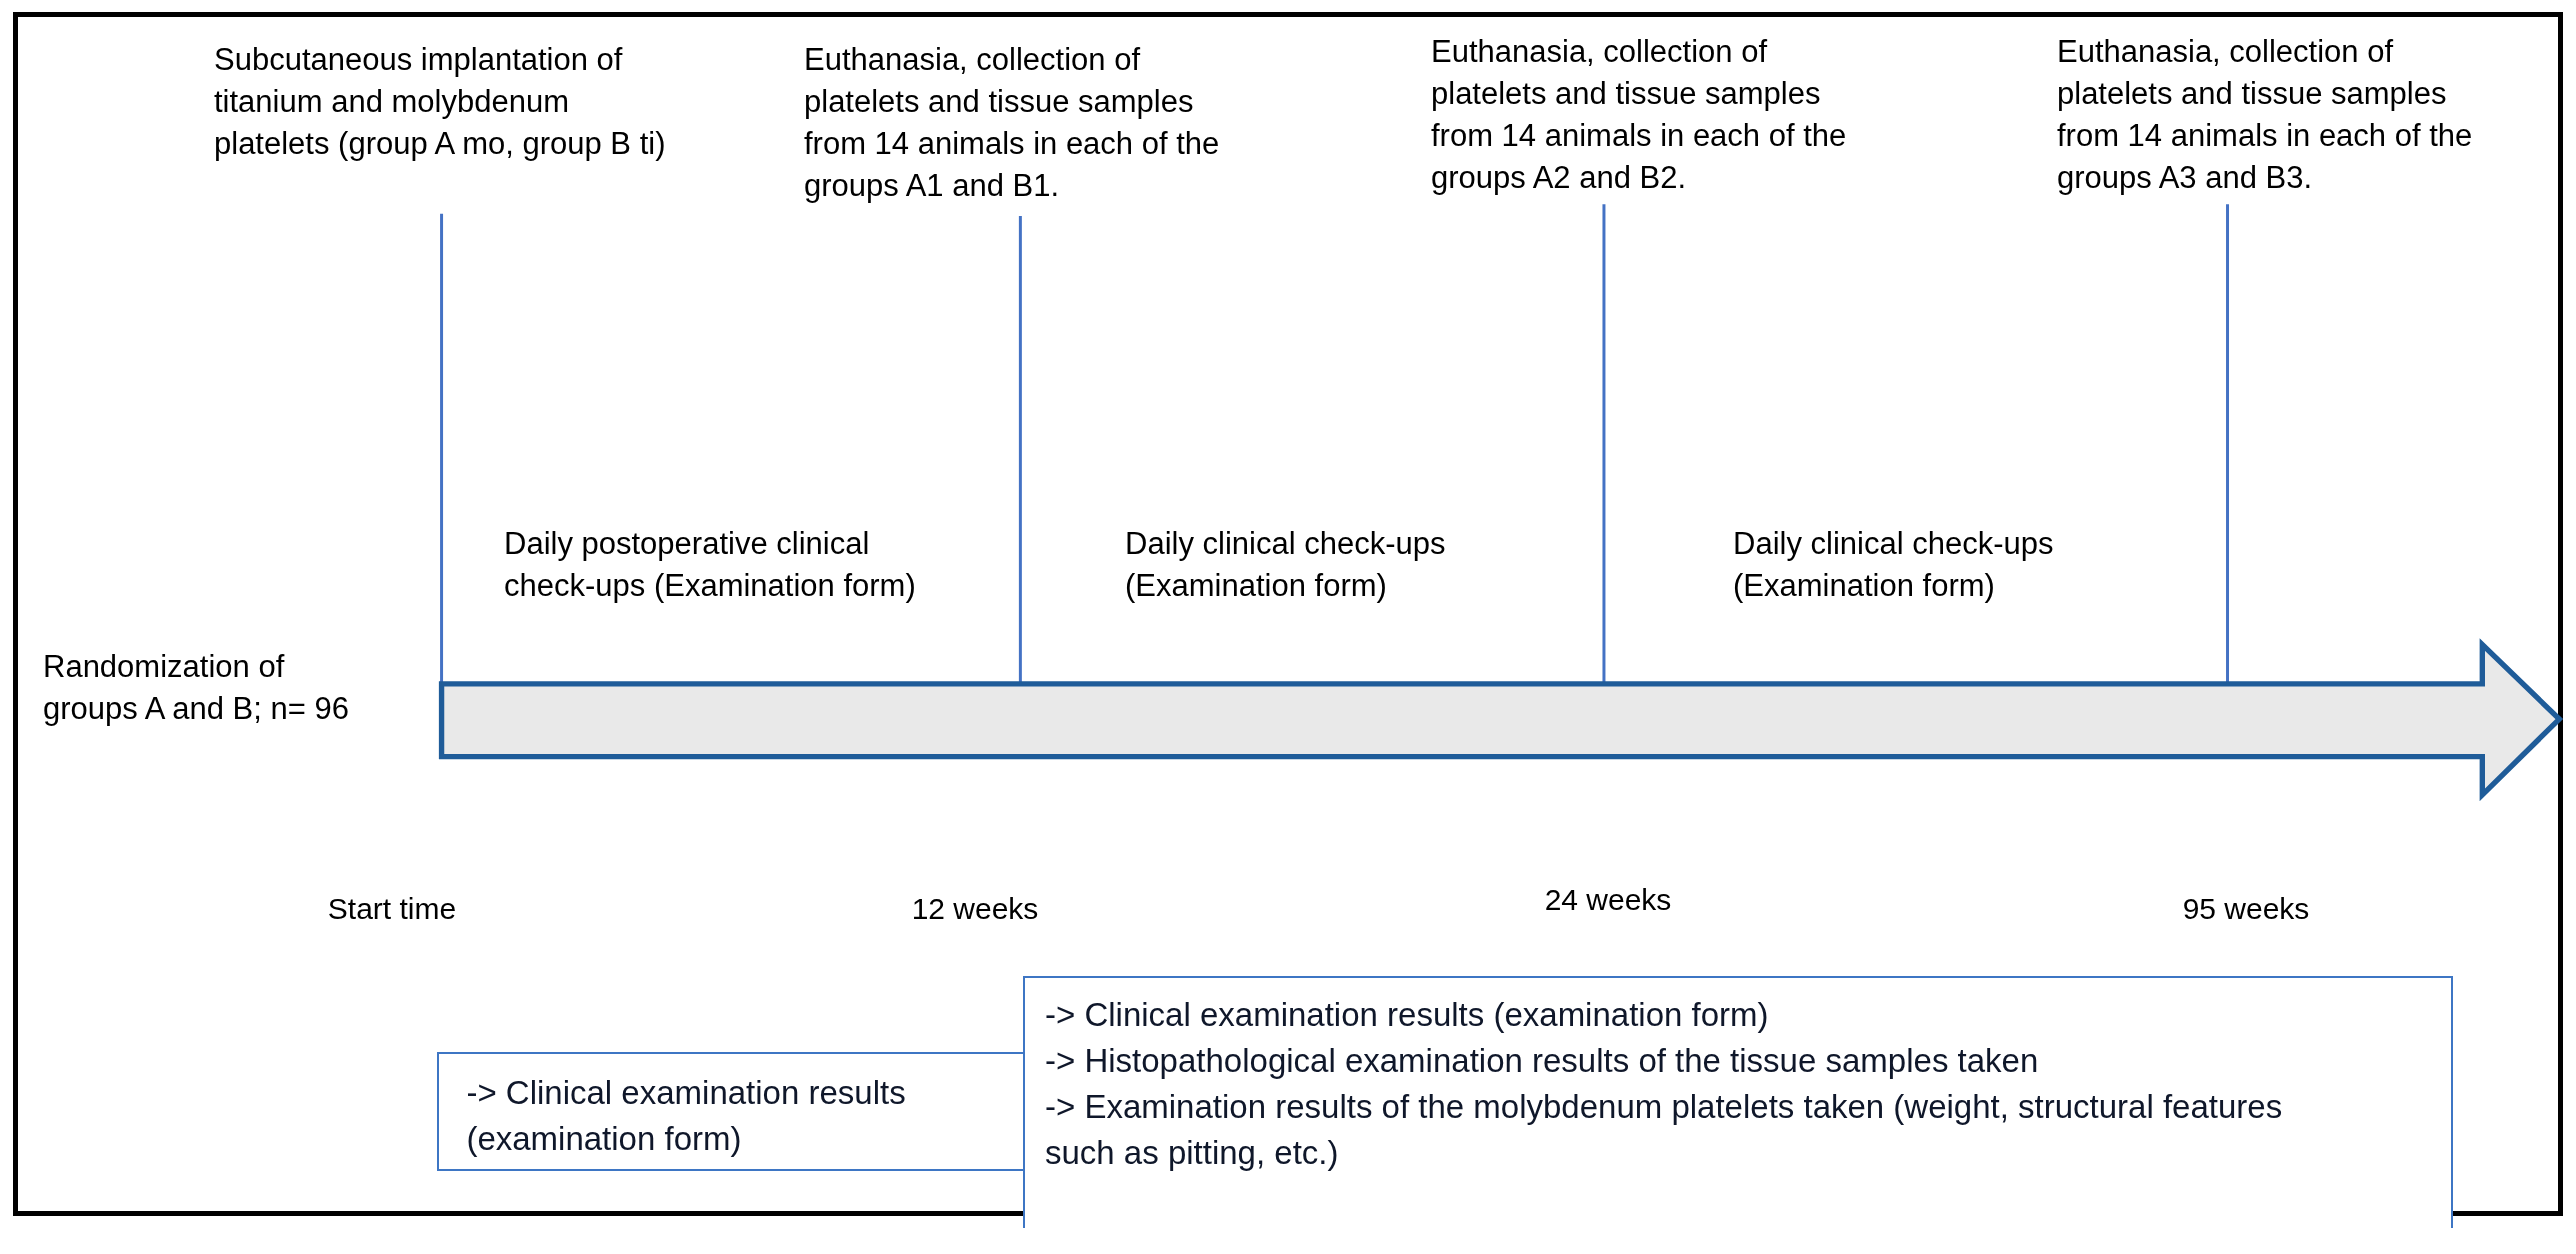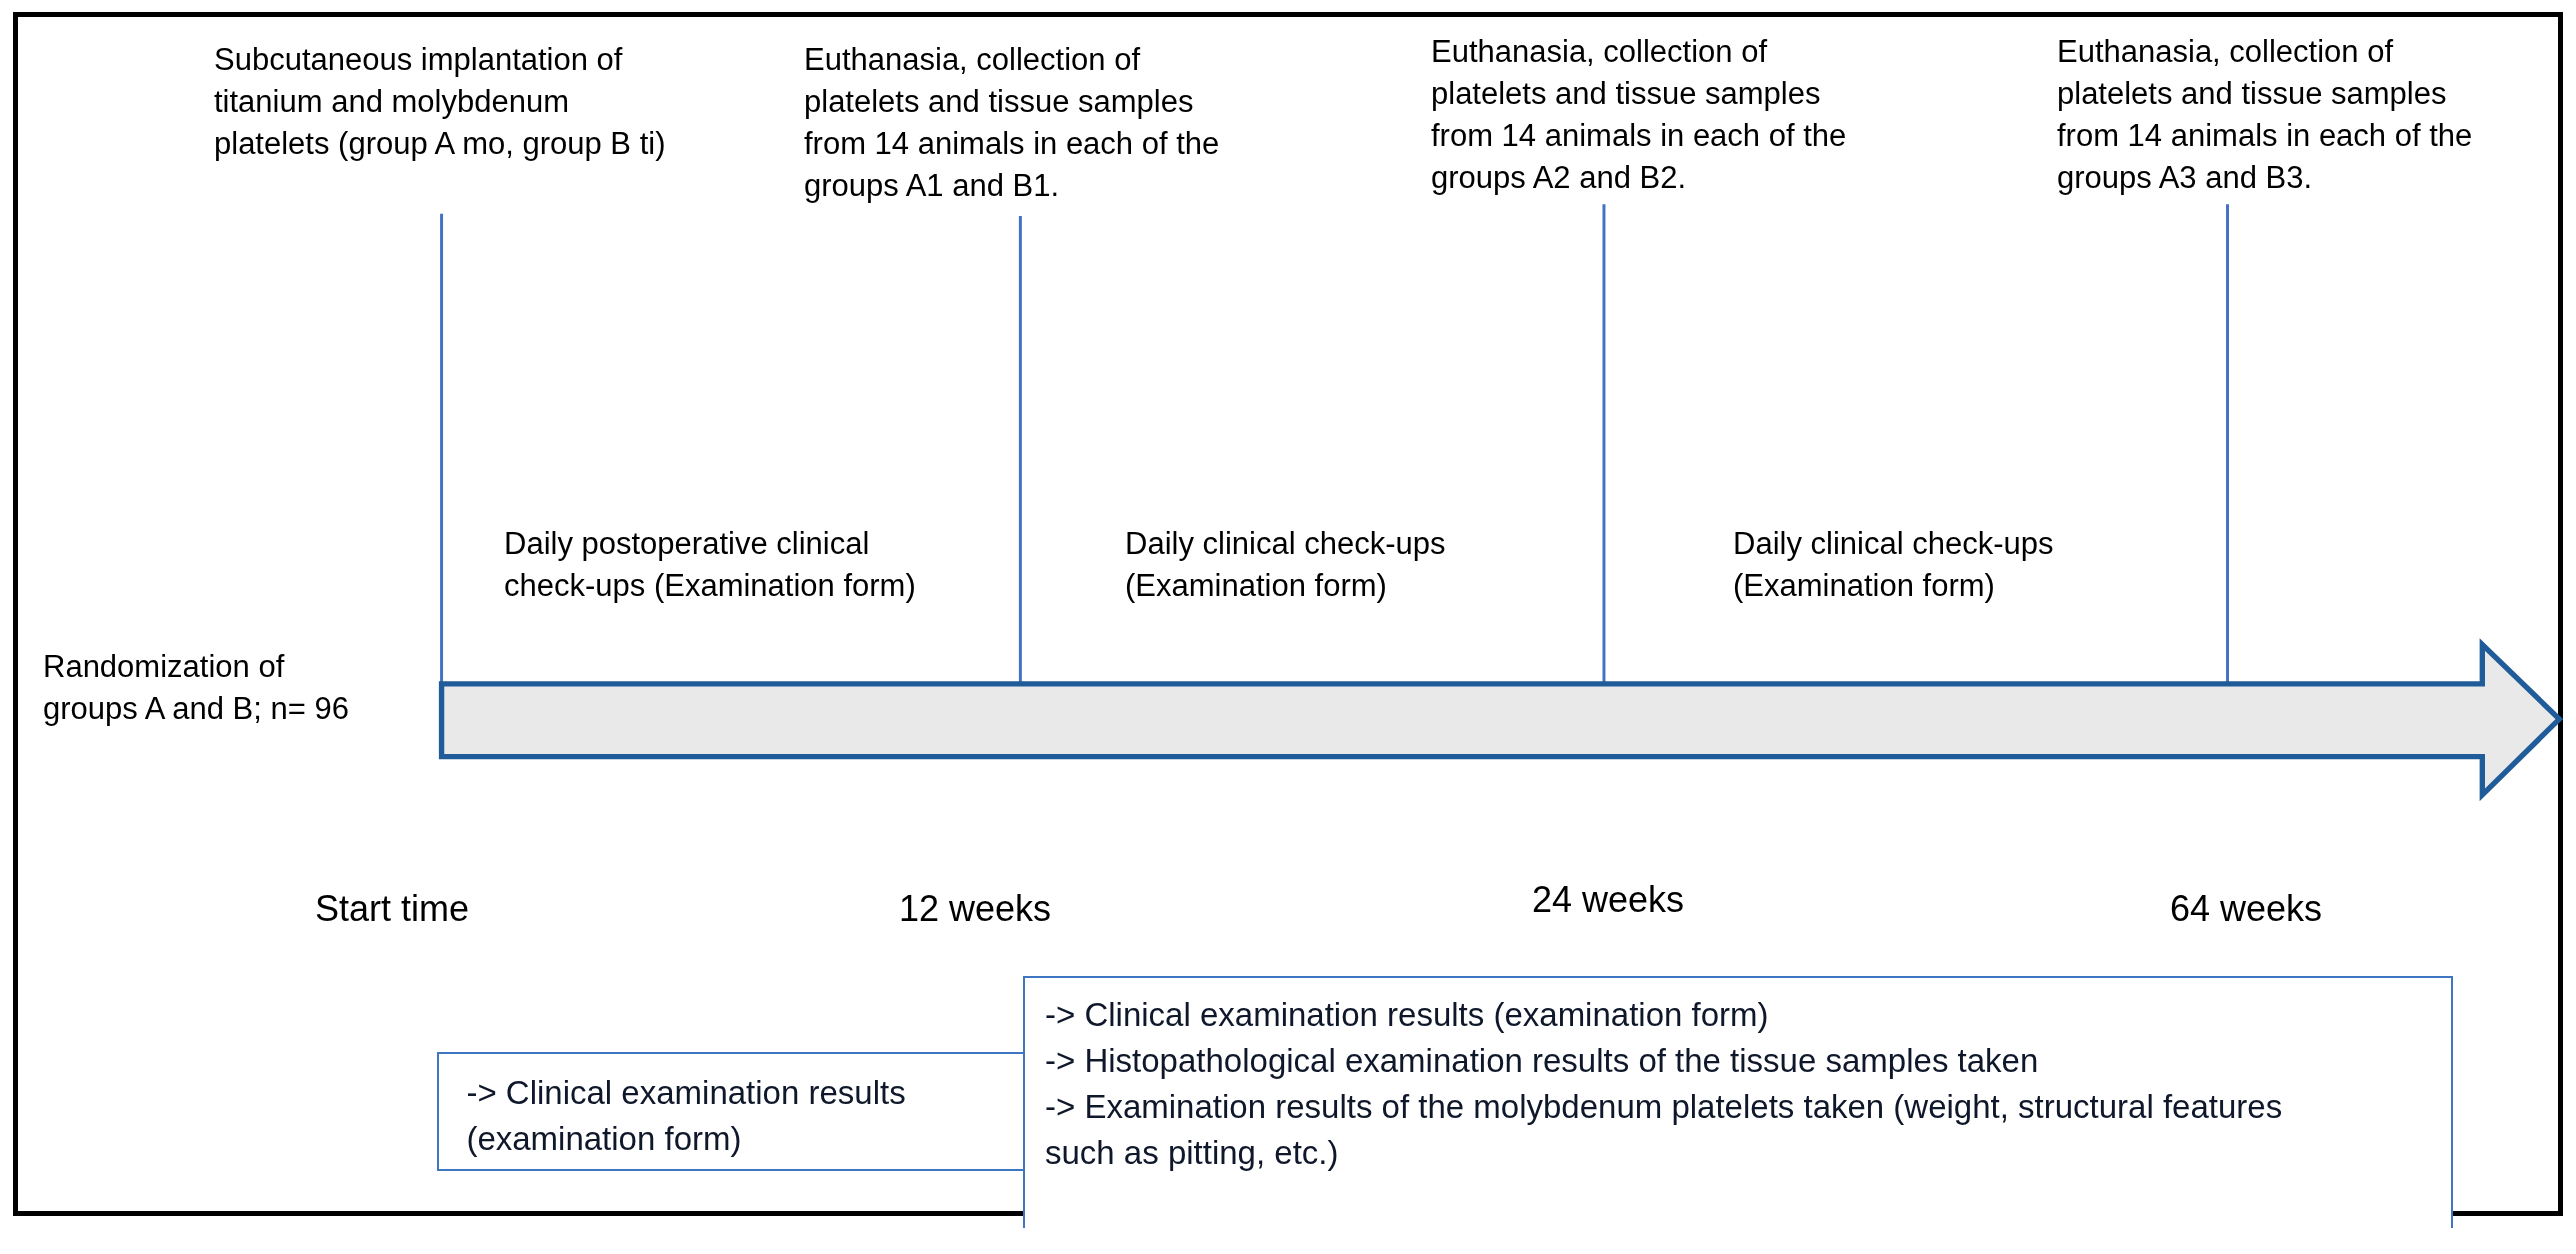--- a/index.html
+++ b/index.html
@@ -18,21 +18,21 @@
   svg.graphic{position:absolute;left:0;top:0;width:2576px;height:1255px;}
   .txt{
     position:absolute;
     white-space:pre-line;
     font-size:31px;
     line-height:42px;
     letter-spacing:0px;
   }
   .time{
     position:absolute;
-    font-size:36px;
+    font-size:30px;
     line-height:37px;
     transform:translateX(-50%);
     white-space:nowrap;
   }
   .resbox{
     position:absolute;
     border:2.4px solid #3E76C4;
     background:#ffffff;
     color:#FE0000;
     box-sizing:border-box;
@@ -85,21 +85,21 @@
 (Examination form)</div>
   <div class="txt" style="left:1733px;top:523px;width:418px;">Daily clinical check-ups
 (Examination form)</div>
 
   <div class="txt" style="left:43px;top:646px;width:358px;">Randomization of
 groups A and B; n= 96</div>
 
   <div class="time" style="left:392px;top:890px;">Start time</div>
   <div class="time" style="left:975px;top:890px;">12 weeks</div>
   <div class="time" style="left:1587px;top:881px;margin-left:21px;">24 weeks</div>
-  <div class="time" style="left:2246px;top:890px;">64 weeks</div>
+  <div class="time" style="left:2246px;top:890px;">95 weeks</div>
 
   <div class="resbox" id="box-early">
     <div class="txt">-&gt; Clinical examination results
 (examination form)</div>
   </div>
 
   <div class="resbox" id="box-late">
     <div class="inner">
       <div class="resline">-&gt; Clinical examination results (examination form)</div>
       <div class="resline">-&gt; Histopathological examination results of the tissue samples taken</div>

